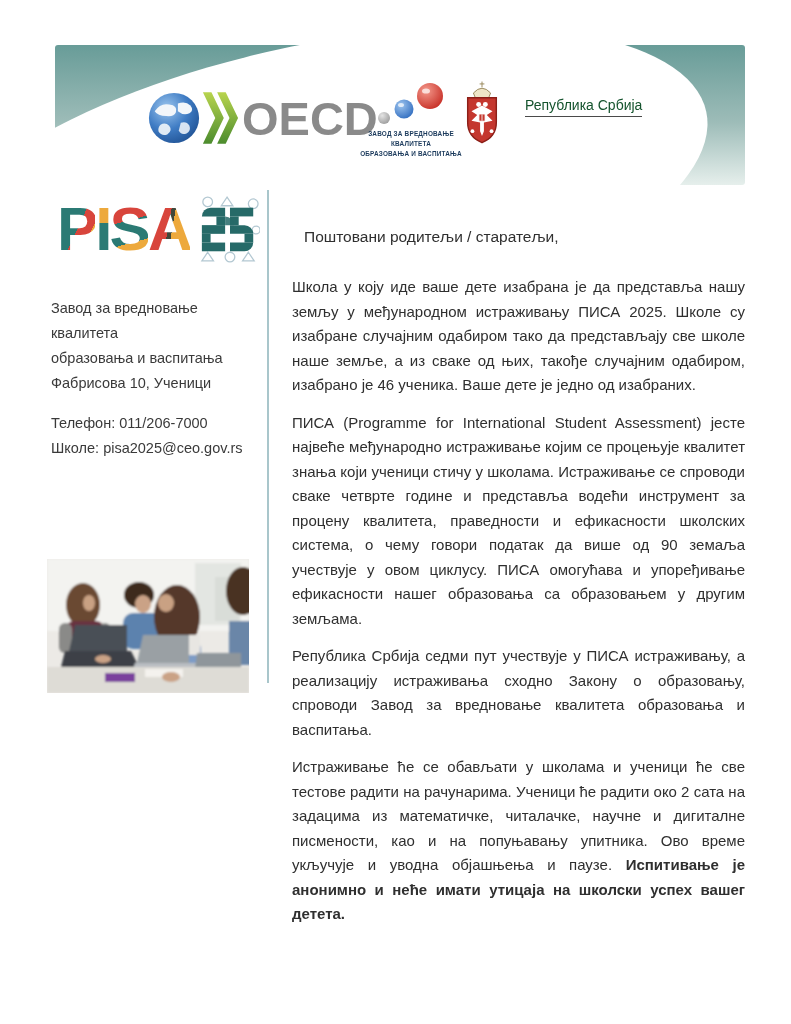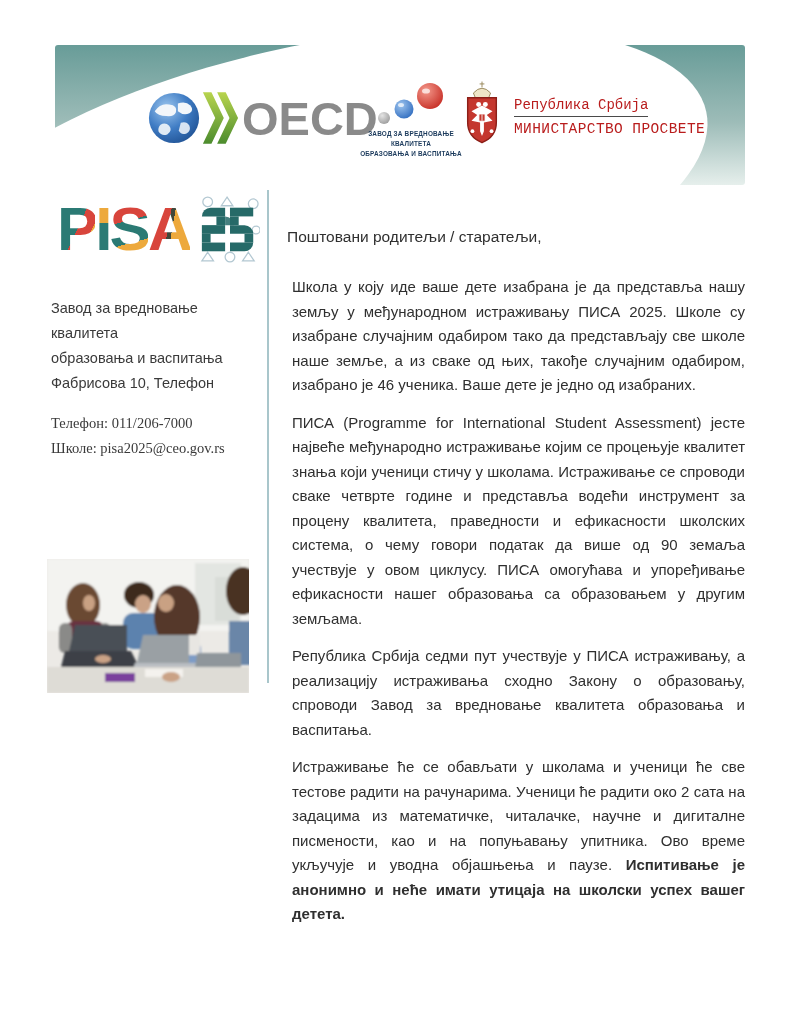--- a/index.html
+++ b/index.html
@@ -15,22 +15,22 @@
 
   .oecd { position:absolute; left:92px; top:46px; display:flex; align-items:center; }
   .oecd-word { font-size:47px; font-weight:bold; color:#8a8a8a; line-height:1;
                letter-spacing:0px; margin-left:3px; }
 
   .zavod { position:absolute; left:298px; top:38px; width:116px; text-align:center; }
   .zavod-text { font-size:6.4px; font-weight:bold; color:#1b3a5c; line-height:1.55;
                 letter-spacing:0.2px; }
 
   .ministry { position:absolute; left:406px; top:34px; display:flex; }
-  .ministry-text { padding-top:17px; margin-left:11px;
-                   font-family:Liberation Mono, monospace; color:#b91c1c; }
+  .ministry-text { padding-top:17px; margin-left:22px;
+                   font-family:Liberation Sans, sans-serif; color:#14532d; }
   .ministry-l1 { font-size:14px; display:inline-block; padding-bottom:3px;
                  border-bottom:1px solid #4a4a4a; }
   .ministry-l2 { font-size:14.5px; margin-top:4px; letter-spacing:0.4px; }
 
   
   .pisa-row { position:absolute; left:57px; top:194px; display:flex; align-items:center; }
   .pisa-word { font-size:62px; font-weight:bold; line-height:1; letter-spacing:-3px;
                display:flex; }
   .pisa-word span { -webkit-background-clip:text; background-clip:text; color:transparent; }
   .pl-p { background-image:linear-gradient(115deg,#2b7a74 52%,#d8453c 52% 74%,#eda93c 74%); }
@@ -38,26 +38,26 @@
   .pl-s { background-image:linear-gradient(165deg,#d8453c 38%,#2b7a74 38% 70%,#eda93c 70%); }
   .pl-a { background-image:linear-gradient(100deg,#d8453c 48%,#40483a 48% 56%,#eda93c 56%); }
   .pisa25 { margin-left:8px; }
   .sr { position:absolute; width:1px; height:1px; overflow:hidden; clip-path:inset(50%); }
 
   
   .divider { position:absolute; left:267px; top:190px; width:2px; height:493px;
              background:#a9c6cb; }
   .side-info { position:absolute; left:51px; top:296px; width:205px; font-size:14.5px;
                line-height:25px; color:#3a3a3a; }
-  .side-contact { margin-top:15px;font-family:Liberation Serif, serif; }
+  .side-contact { margin-top:15px; }
   .photo { position:absolute; left:47px; top:559px; width:202px; height:134px; }
 
   
   .main { position:absolute; left:286px; top:228px; width:459px; }
-  .greeting { margin:0 0 29px 1px; font-size:15.5px; }
+  .greeting { margin:0 0 29px 18px; font-size:15.5px; }
   .para { margin:0 0 13px 6px; font-size:15px; line-height:24.5px; text-align:justify; }
   .bold-run { font-weight:bold; }
   .email-link { color:#a0342b; font-weight:bold; text-decoration:underline; }
 </style>
 </head>
 <body>
 
 <div class="band">
   <svg class="band-bg" viewBox="0 0 690 140" preserveAspectRatio="none">
     <defs>
@@ -138,21 +138,20 @@
       <circle cx="18.5" cy="26" r="2.6" fill="#ffffff"></circle>
       <circle cx="25.5" cy="26" r="2.6" fill="#ffffff"></circle>
       <path d="M22 27 l-11 6 6 4 -6 6 9 2 v9 l2 5 2 -5 v-9 l9 -2 -6 -6 6 -4 z" fill="#ffffff"></path>
       <rect x="18.8" y="36" width="6.4" height="7.5" fill="#c4372e" stroke="#ffffff" stroke-width="0.9"></rect>
       <line x1="22" y1="36.5" x2="22" y2="43" stroke="#ffffff" stroke-width="0.9"></line>
       <circle cx="12" cy="54" r="2" fill="#ffffff"></circle>
       <circle cx="32" cy="54" r="2" fill="#ffffff"></circle>
     </svg>
     <div class="ministry-text">
       <div class="ministry-l1">Република Србија</div>
-      <div class="ministry-l2">МИНИСТАРСТВО ПРОСВЕТЕ</div>
     </div>
   </div>
 </div>
 
 <div class="pisa-row">
   <div class="pisa-word">
     <span class="pl-p">P</span>
     <span class="pl-i">I</span>
     <span class="pl-s">S</span>
     <span class="pl-a">A</span>
@@ -182,21 +181,21 @@
       <path d="M28 23 a9 9 0 0 1 9 9 h-9 z" opacity="0.85"></path>
     </g>
   </svg>
 </div>
 
 <div class="divider"></div>
 
 <div class="side-info">
   <div>Завод за вредновање квалитета</div>
   <div>образовања и васпитања</div>
-  <div>Фабрисова 10, Телефон</div>
+  <div>Фабрисова 10, Ученици</div>
   <div class="side-contact">
     <div><span>Телефон:</span>&nbsp;<span>011/206-7000</span></div>
     <div><span>Школе:</span>&nbsp;<span>pisa2025@ceo.gov.rs</span></div>
   </div>
 </div>
 
 <svg class="photo" viewBox="0 0 202 134">
   <defs>
       <filter id="soft" x="-5%" y="-5%" width="110%" height="110%">
     <feGaussianBlur stdDeviation="1.1"></feGaussianBlur>

